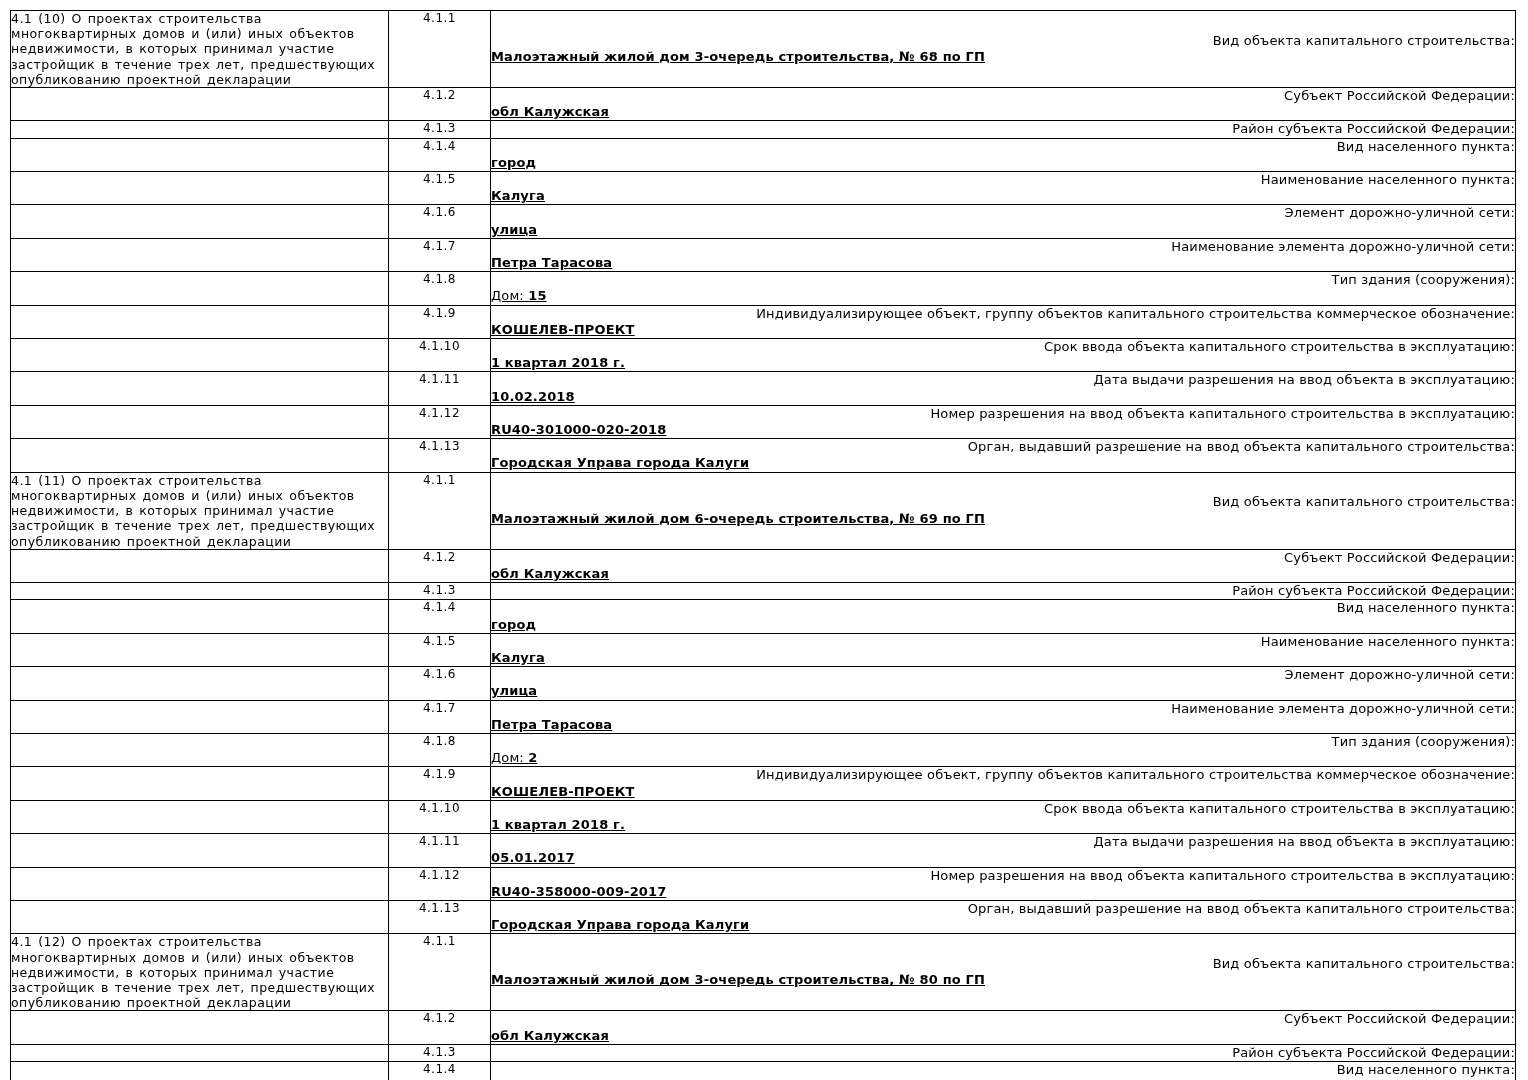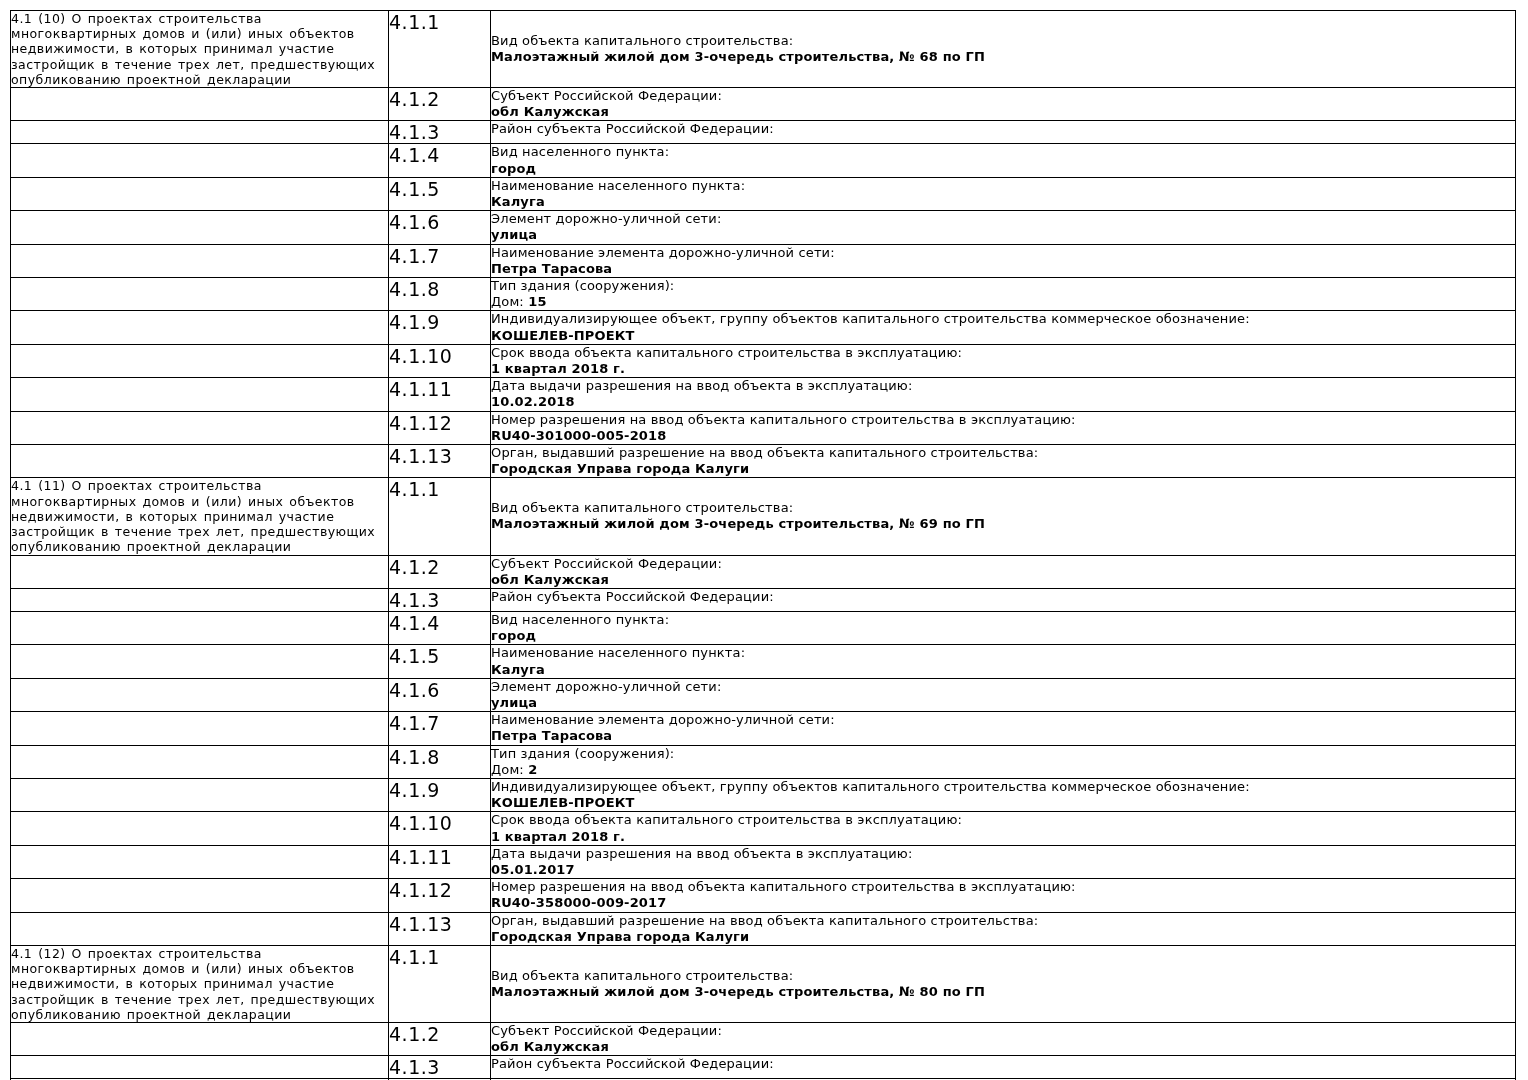--- a/index.html
+++ b/index.html
@@ -31,34 +31,35 @@
   tr.r-std  { height: 33px; }
   tr.r-one  { height: 16px; }
   td.c1 {
     font-size: 12.5px;
     line-height: 15.2px;
     letter-spacing: 0.45px;
     word-spacing: 1.5px;
     padding: 0 3px 0 2px;
   }
   td.c2 {
-    font-size: 19px;
+    font-size: 12px;
     letter-spacing: 0.5px;
     vertical-align: middle;
     padding: 0 0 0 2px;
+    text-align: center;
   }
   td.c3 {
     font-size: 13px;
     line-height: 16.2px;
     letter-spacing: 0.15px;
     padding: 0 2px 0 3px;
   }
   td.c3.mid { vertical-align: middle; }
-  .lbl { font-weight: normal; }
-  .val { font-weight: bold; }
+  .lbl { font-weight: normal; text-align: right; }
+  .val { font-weight: bold; text-decoration: underline; }
   .val .pre { font-weight: normal; }
 </style>
 </head>
 <body>
 
 <div class="page">
   <table class="decl">
     <colgroup>
       <col style="width:378px">
       <col style="width:102px">
@@ -150,37 +151,37 @@
           <td class="c3">
             <div class="lbl">Дата выдачи разрешения на ввод объекта в эксплуатацию:</div>
             <div class="val"><span>10.02.2018</span></div>
           </td>
         </tr>
         <tr class="r-std">
           <td class="c1"></td>
           <td class="c2">4.1.12</td>
           <td class="c3">
             <div class="lbl">Номер разрешения на ввод объекта капитального строительства в эксплуатацию:</div>
-            <div class="val"><span>RU40-301000-005-2018</span></div>
+            <div class="val"><span>RU40-301000-020-2018</span></div>
           </td>
         </tr>
         <tr class="r-std">
           <td class="c1"></td>
           <td class="c2">4.1.13</td>
           <td class="c3">
             <div class="lbl">Орган, выдавший разрешение на ввод объекта капитального строительства:</div>
             <div class="val"><span>Городская Управа города Калуги</span></div>
           </td>
         </tr>
         <tr class="r-tall">
           <td class="c1">4.1 (11) О проектах строительства многоквартирных домов и (или) иных объектов недвижимости, в которых принимал участие застройщик в течение трех лет, предшествующих опубликованию проектной декларации</td>
           <td class="c2">4.1.1</td>
           <td class="c3 mid">
             <div class="lbl">Вид объекта капитального строительства:</div>
-            <div class="val"><span>Малоэтажный жилой дом 3-очередь строительства, № 69 по ГП</span></div>
+            <div class="val"><span>Малоэтажный жилой дом 6-очередь строительства, № 69 по ГП</span></div>
           </td>
         </tr>
         <tr class="r-std">
           <td class="c1"></td>
           <td class="c2">4.1.2</td>
           <td class="c3">
             <div class="lbl">Субъект Российской Федерации:</div>
             <div class="val"><span>обл Калужская</span></div>
           </td>
         </tr>

